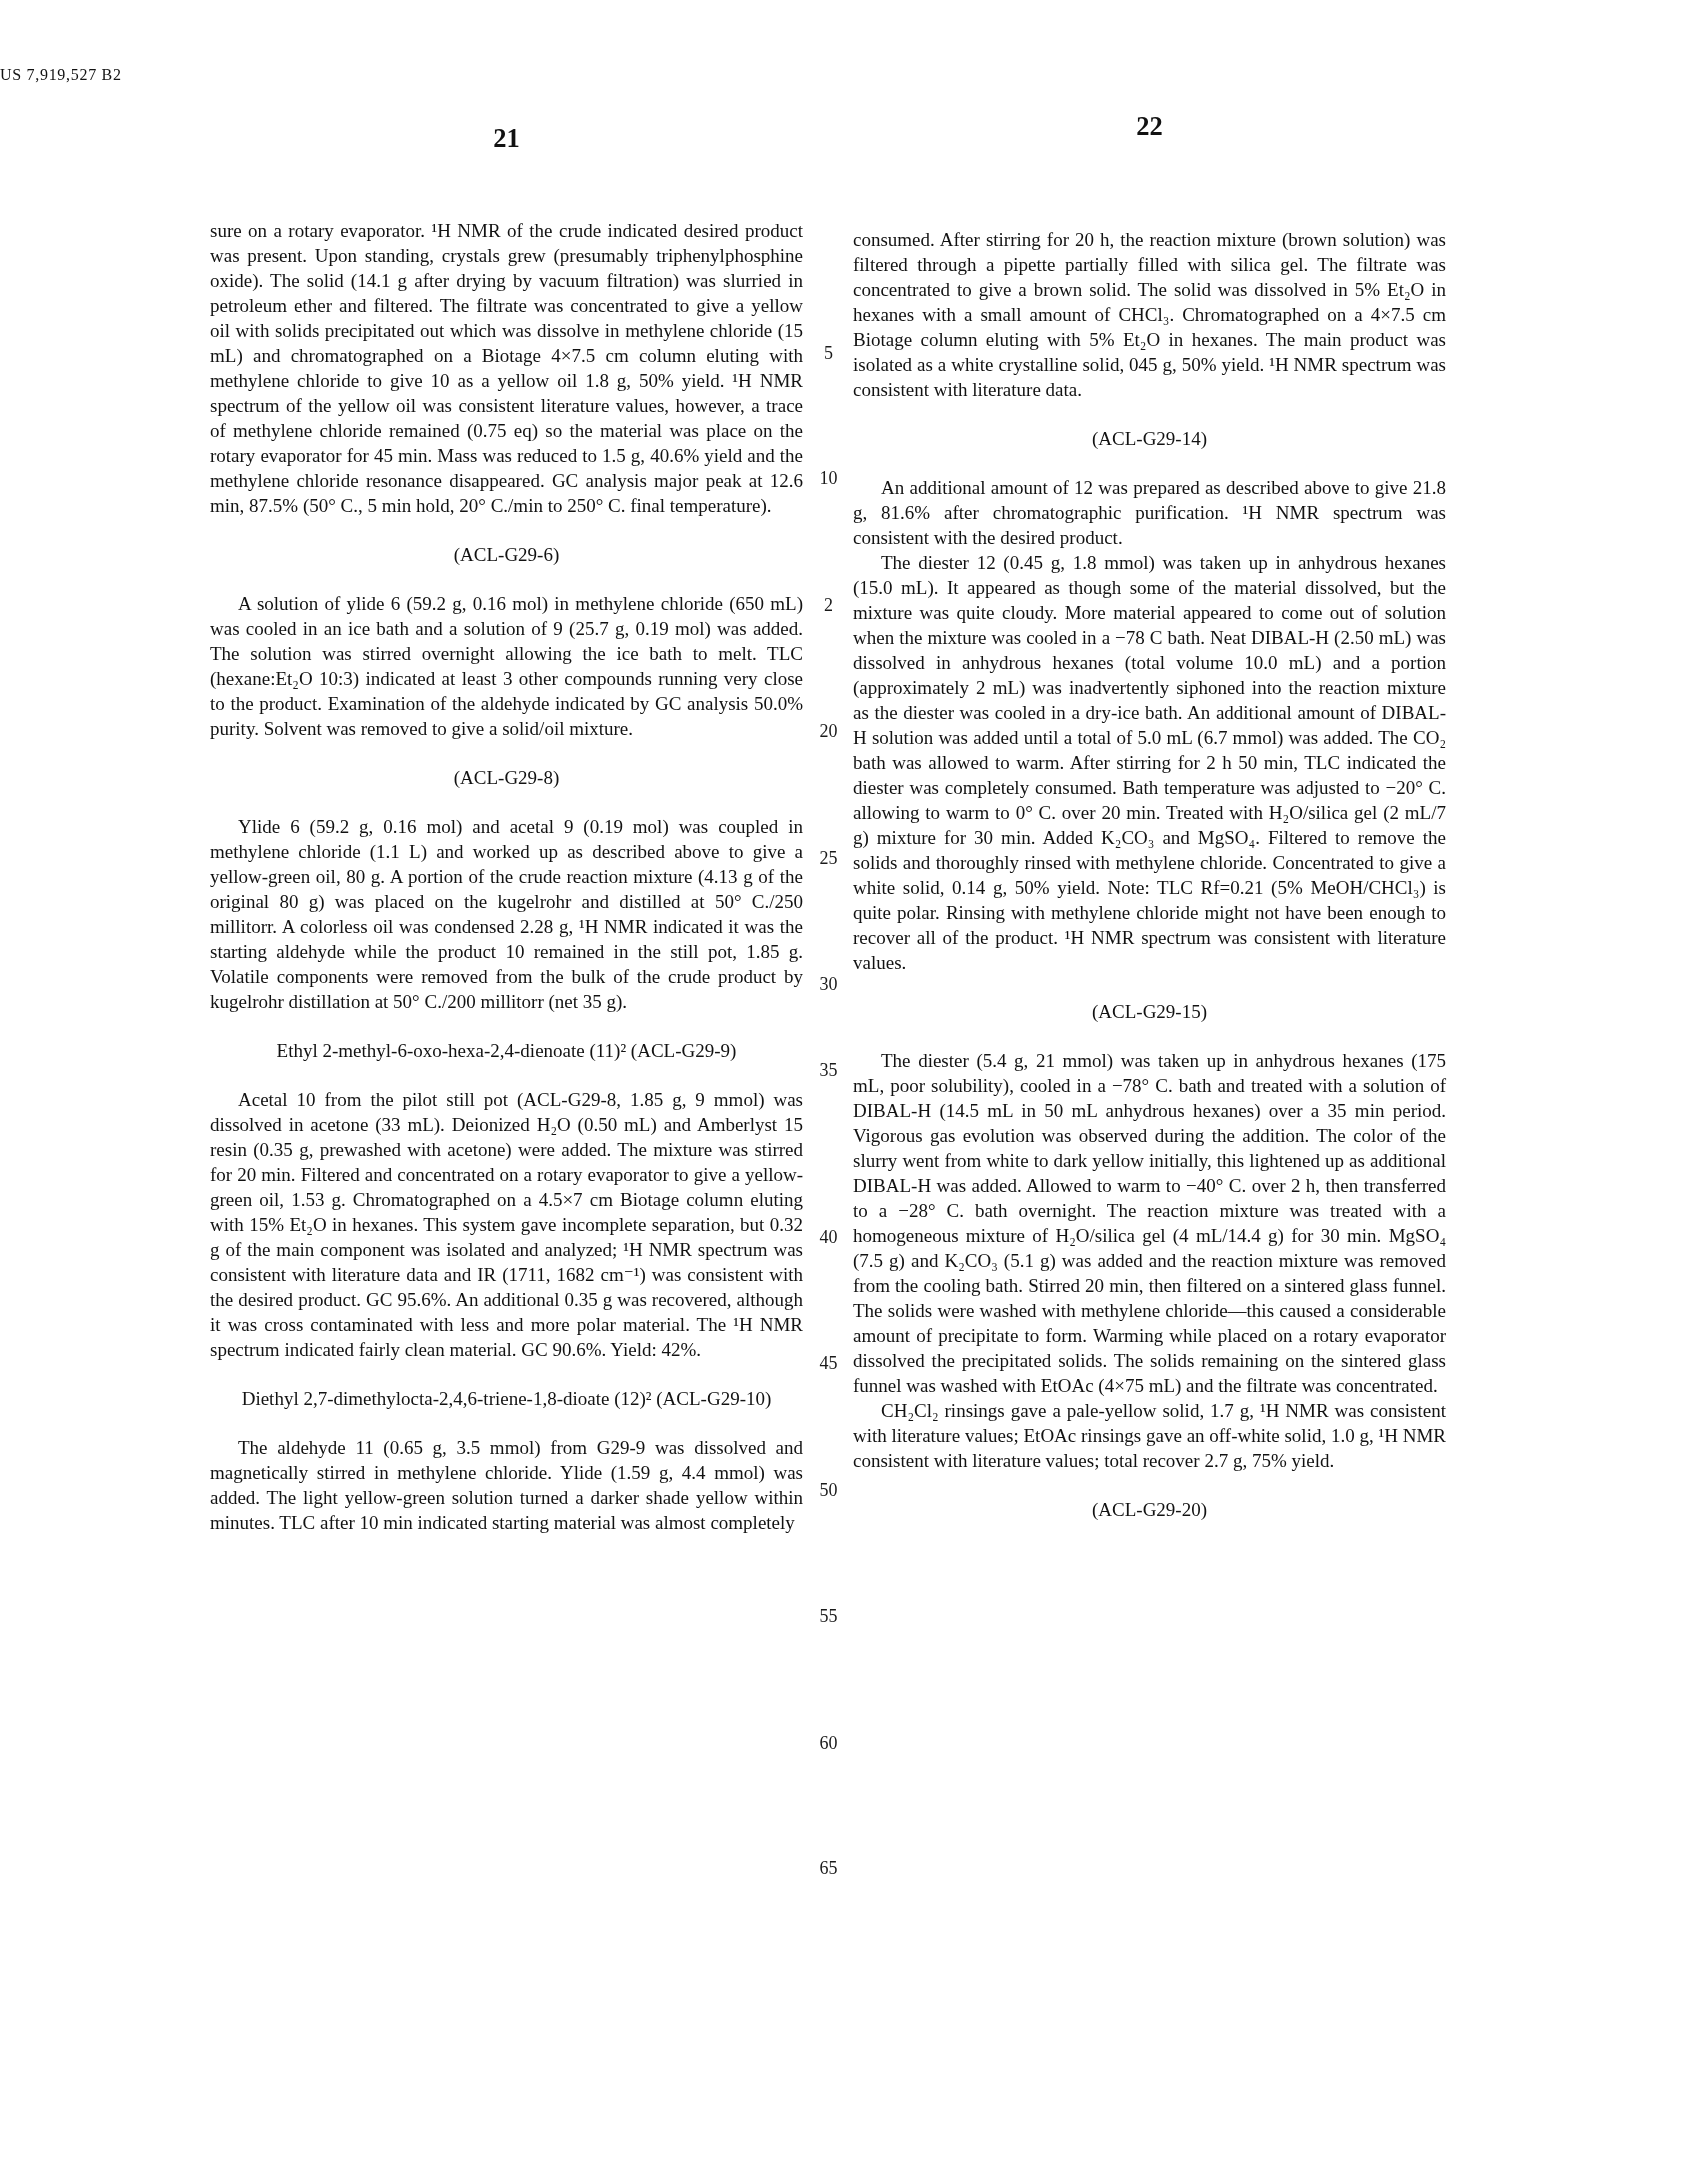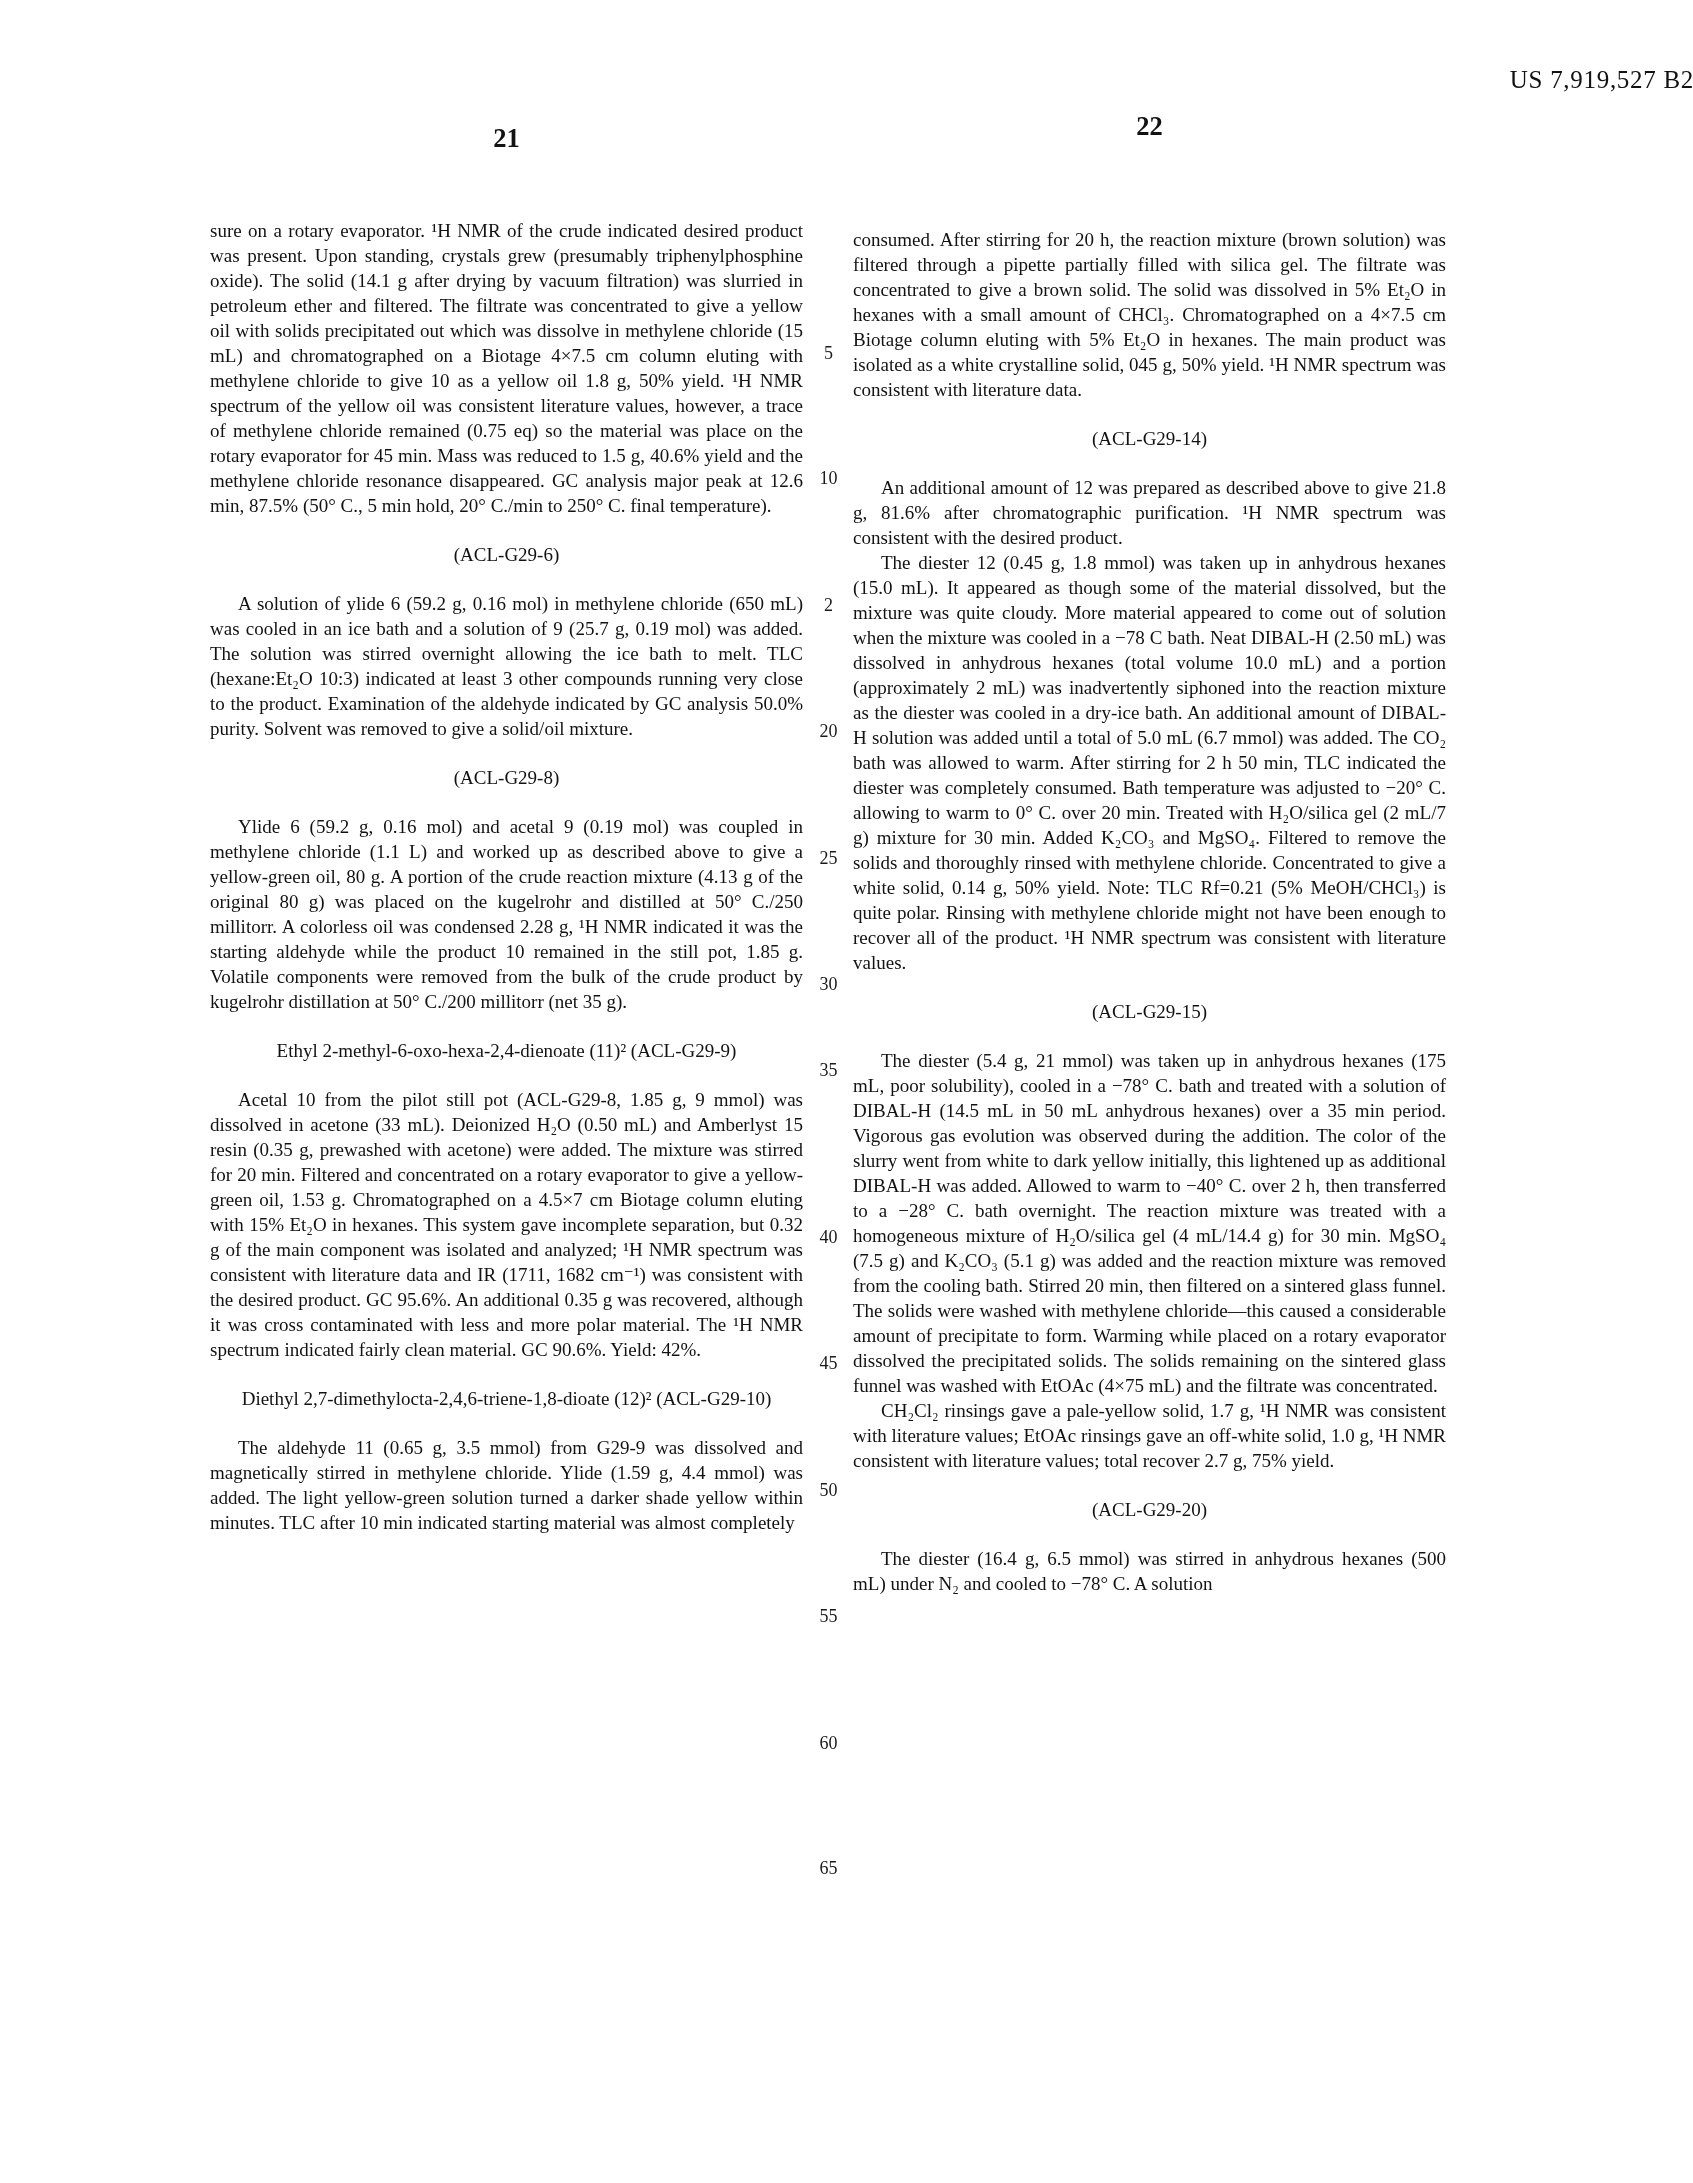--- a/index.html
+++ b/index.html
@@ -14,22 +14,22 @@
     background: #ffffff;
     color: #121212;
     font-family: "Liberation Serif", "DejaVu Serif", serif;
     overflow: hidden;
   }
   .page-header {
     position: absolute;
     top: 66px;
     left: 0;
     right: 0;
-    text-align: right;
-    font-size: 25px;
+    text-align: left;
+    font-size: 16px;
     letter-spacing: 0.7px;
   }
   .col-num {
     position: absolute;
     top: 111px;
     width: 593px;
     text-align: center;
     font-size: 26.5px;
     font-weight: bold;
   }
@@ -113,17 +113,16 @@
 
   <div class="column col-right">
     <p class="cont">consumed. After stirring for 20 h, the reaction mixture (brown solution) was filtered through a pipette partially filled with silica gel. The filtrate was concentrated to give a brown solid. The solid was dissolved in 5% Et₂O in hexanes with a small amount of CHCl₃. Chromatographed on a 4×7.5 cm Biotage column eluting with 5% Et₂O in hexanes. The main product was isolated as a white crystalline solid, 045 g, 50% yield. ¹H NMR spectrum was consistent with literature data.</p>
     <div class="heading">(ACL-G29-14)</div>
     <p>An additional amount of 12 was prepared as described above to give 21.8 g, 81.6% after chromatographic purification. ¹H NMR spectrum was consistent with the desired product.</p>
     <p>The diester 12 (0.45 g, 1.8 mmol) was taken up in anhydrous hexanes (15.0 mL). It appeared as though some of the material dissolved, but the mixture was quite cloudy. More material appeared to come out of solution when the mixture was cooled in a −78 C bath. Neat DIBAL-H (2.50 mL) was dissolved in anhydrous hexanes (total volume 10.0 mL) and a portion (approximately 2 mL) was inadvertently siphoned into the reaction mixture as the diester was cooled in a dry-ice bath. An additional amount of DIBAL-H solution was added until a total of 5.0 mL (6.7 mmol) was added. The CO₂ bath was allowed to warm. After stirring for 2 h 50 min, TLC indicated the diester was completely consumed. Bath temperature was adjusted to −20° C. allowing to warm to 0° C. over 20 min. Treated with H₂O/silica gel (2 mL/7 g) mixture for 30 min. Added K₂CO₃ and MgSO₄. Filtered to remove the solids and thoroughly rinsed with methylene chloride. Concentrated to give a white solid, 0.14 g, 50% yield. Note: TLC Rf=0.21 (5% MeOH/CHCl₃) is quite polar. Rinsing with methylene chloride might not have been enough to recover all of the product. ¹H NMR spectrum was consistent with literature values.</p>
     <div class="heading">(ACL-G29-15)</div>
     <p>The diester (5.4 g, 21 mmol) was taken up in anhydrous hexanes (175 mL, poor solubility), cooled in a −78° C. bath and treated with a solution of DIBAL-H (14.5 mL in 50 mL anhydrous hexanes) over a 35 min period. Vigorous gas evolution was observed during the addition. The color of the slurry went from white to dark yellow initially, this lightened up as additional DIBAL-H was added. Allowed to warm to −40° C. over 2 h, then transferred to a −28° C. bath overnight. The reaction mixture was treated with a homogeneous mixture of H₂O/silica gel (4 mL/14.4 g) for 30 min. MgSO₄ (7.5 g) and K₂CO₃ (5.1 g) was added and the reaction mixture was removed from the cooling bath. Stirred 20 min, then filtered on a sintered glass funnel. The solids were washed with methylene chloride—this caused a considerable amount of precipitate to form. Warming while placed on a rotary evaporator dissolved the precipitated solids. The solids remaining on the sintered glass funnel was washed with EtOAc (4×75 mL) and the filtrate was concentrated.</p>
     <p>CH₂Cl₂ rinsings gave a pale-yellow solid, 1.7 g, ¹H NMR was consistent with literature values; EtOAc rinsings gave an off-white solid, 1.0 g, ¹H NMR consistent with literature values; total recover 2.7 g, 75% yield.</p>
     <div class="heading">(ACL-G29-20)</div>
-    <p>The diester (16.4 g, 6.5 mmol) was stirred in anhydrous hexanes (500 mL) under N₂ and cooled to −78° C. A solution</p>
   </div>
 
 </div>
 
 
 </body></html>

